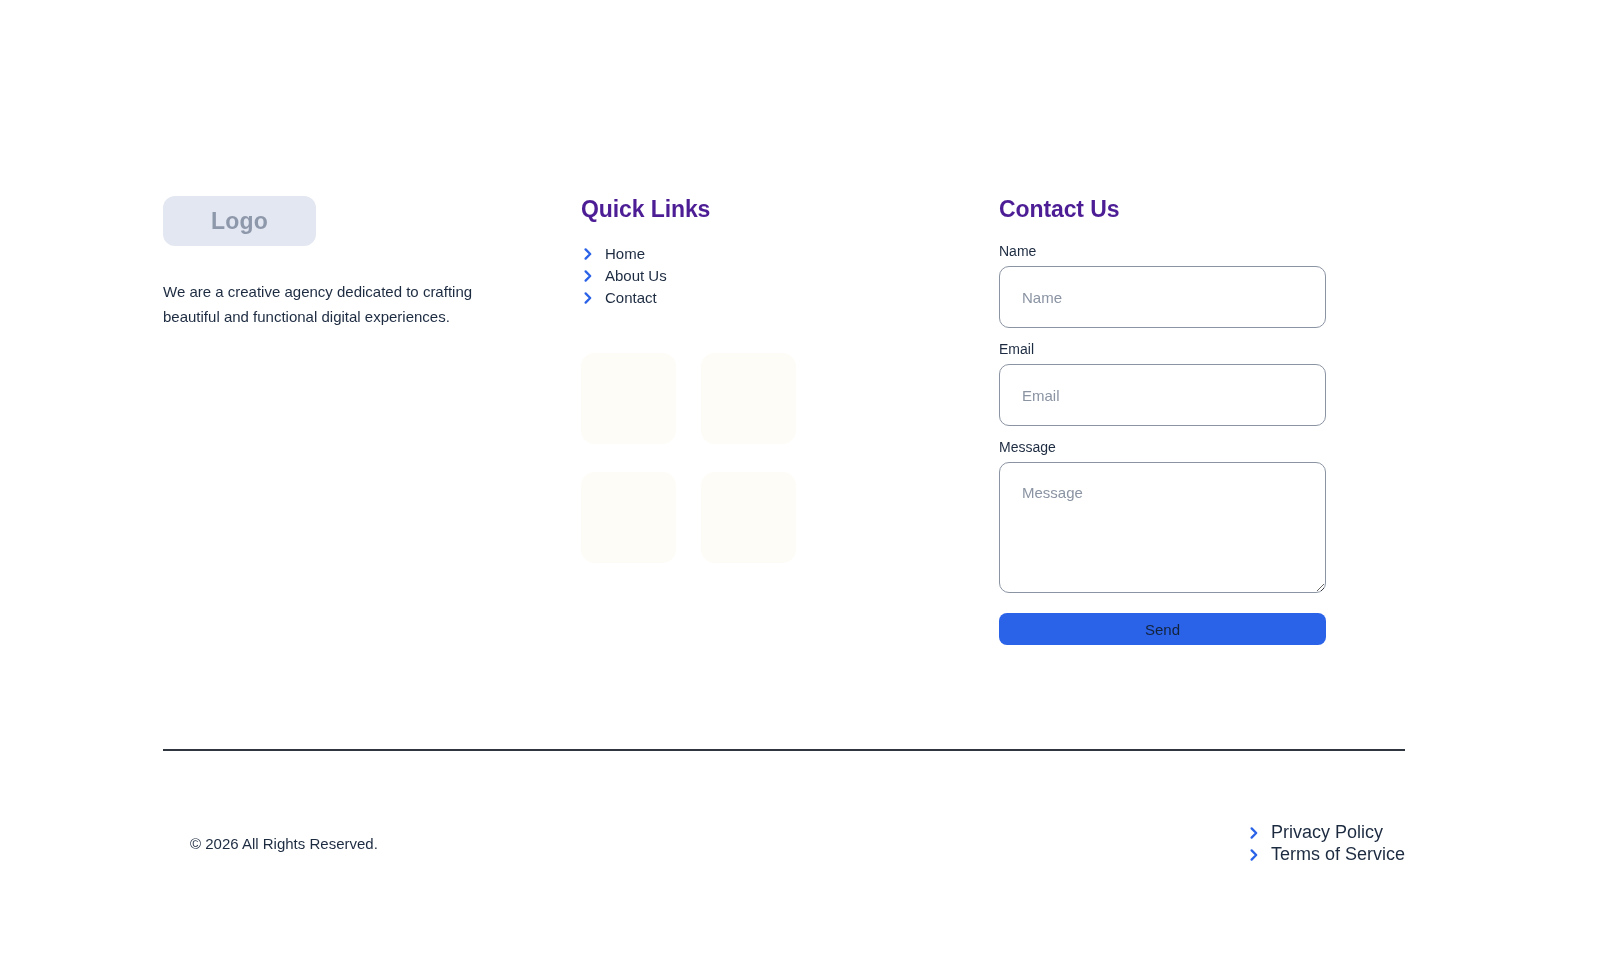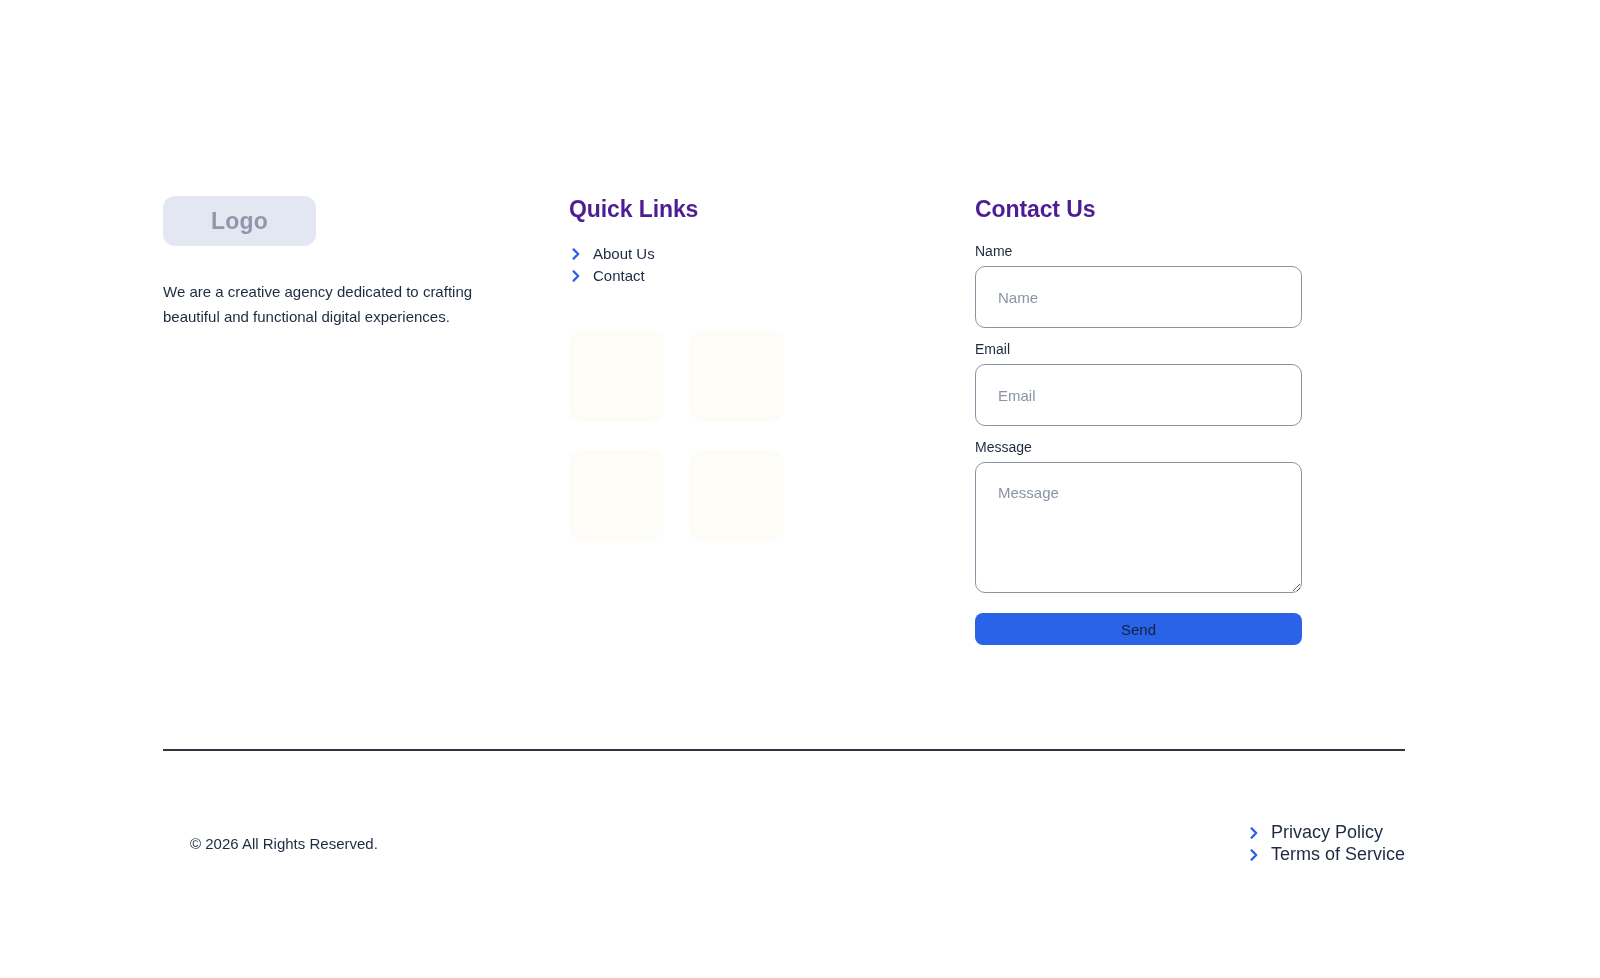--- a/index.html
+++ b/index.html
@@ -20,21 +20,21 @@
   }
 
   
   .footer-main {
     position: absolute;
     left: 163px;
     top: 196px;
     width: 1242px;
     display: grid;
     grid-template-columns: 406px 406px 430px;
-    column-gap: 0px;
+    column-gap: 12px;
   }
 
   
   .brand-col { position: relative; }
 
   .logo-box {
     width: 153px;
     height: 50px;
     background: #e3e7f1;
     border-radius: 12px;
@@ -214,20 +214,28 @@
       <div class="logo-box">
         <span class="logo-text">Logo</span>
       </div>
       <p class="brand-desc">We are a creative agency dedicated to crafting beautiful and functional digital experiences.</p>
     </div>
 
     <div class="quick-col">
       <h3 class="col-heading">Quick Links</h3>
 
       <ul class="link-list">
+        <li class="link-row">
+          <span class="chev">
+            <svg viewBox="0 0 14 14" fill="none" xmlns="http://www.w3.org/2000/svg">
+              <path d="M4.6 2.4 L9.2 7 L4.6 11.6" stroke="#2b63e8" stroke-width="2.3" stroke-linecap="round" stroke-linejoin="round"></path>
+            </svg>
+          </span>
+          <span class="link-label">Home</span>
+        </li>
         <li class="link-row">
           <span class="chev">
             <svg viewBox="0 0 14 14" fill="none" xmlns="http://www.w3.org/2000/svg">
               <path d="M4.6 2.4 L9.2 7 L4.6 11.6" stroke="#2b63e8" stroke-width="2.3" stroke-linecap="round" stroke-linejoin="round"></path>
             </svg>
           </span>
           <span class="link-label">About Us</span>
         </li>
         <li class="link-row">
           <span class="chev">

